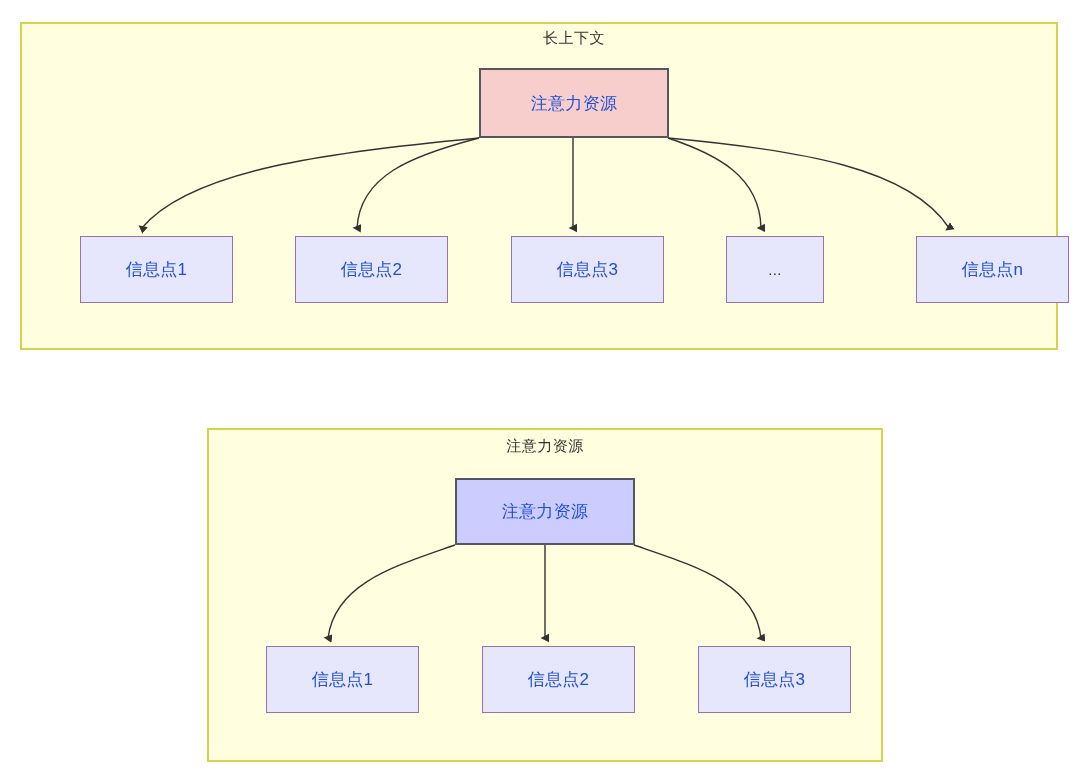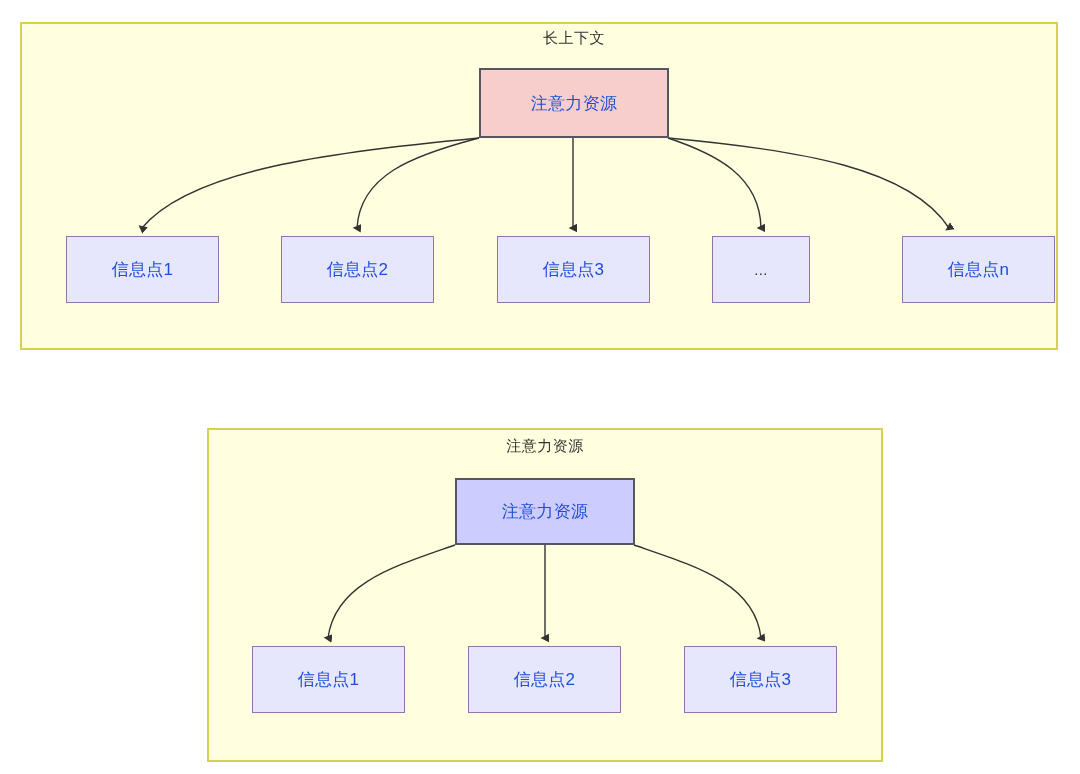--- a/index.html
+++ b/index.html
@@ -58,20 +58,21 @@
     background: #f8cecc;
     border: 2px solid #56565e;
   }
   .node-attention-short {
     background: #ccccff;
     border: 2px solid #56565e;
   }
   .node-info {
     background: #e6e6fd;
     border: 1.5px solid #9673a6;
+    margin-left: 14px;
   }
   .ellipsis-label {
     font-size: 15px;
     color: #333333;
   }
 </style>
 </head>
 <body>
 
 <div id="stage">

